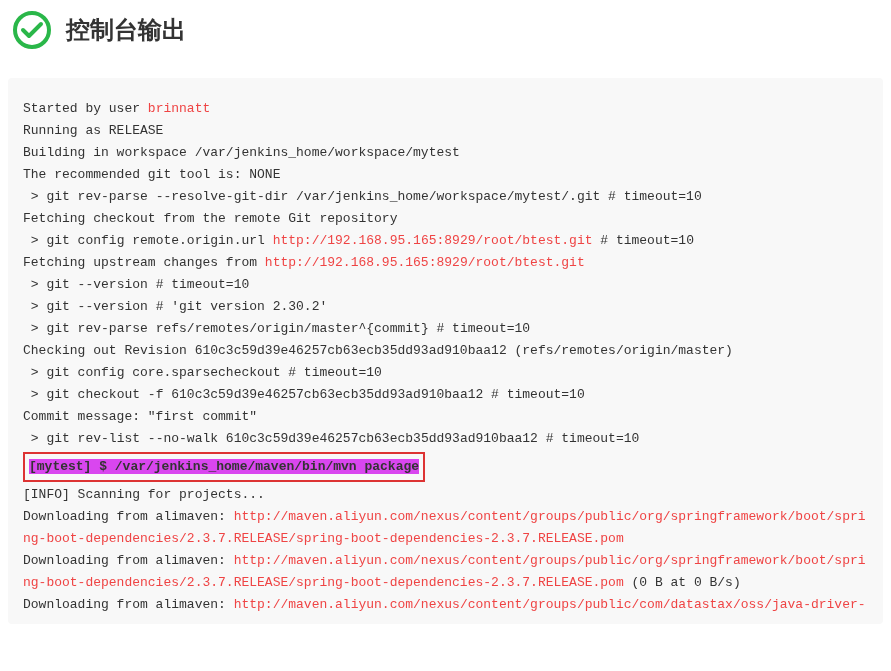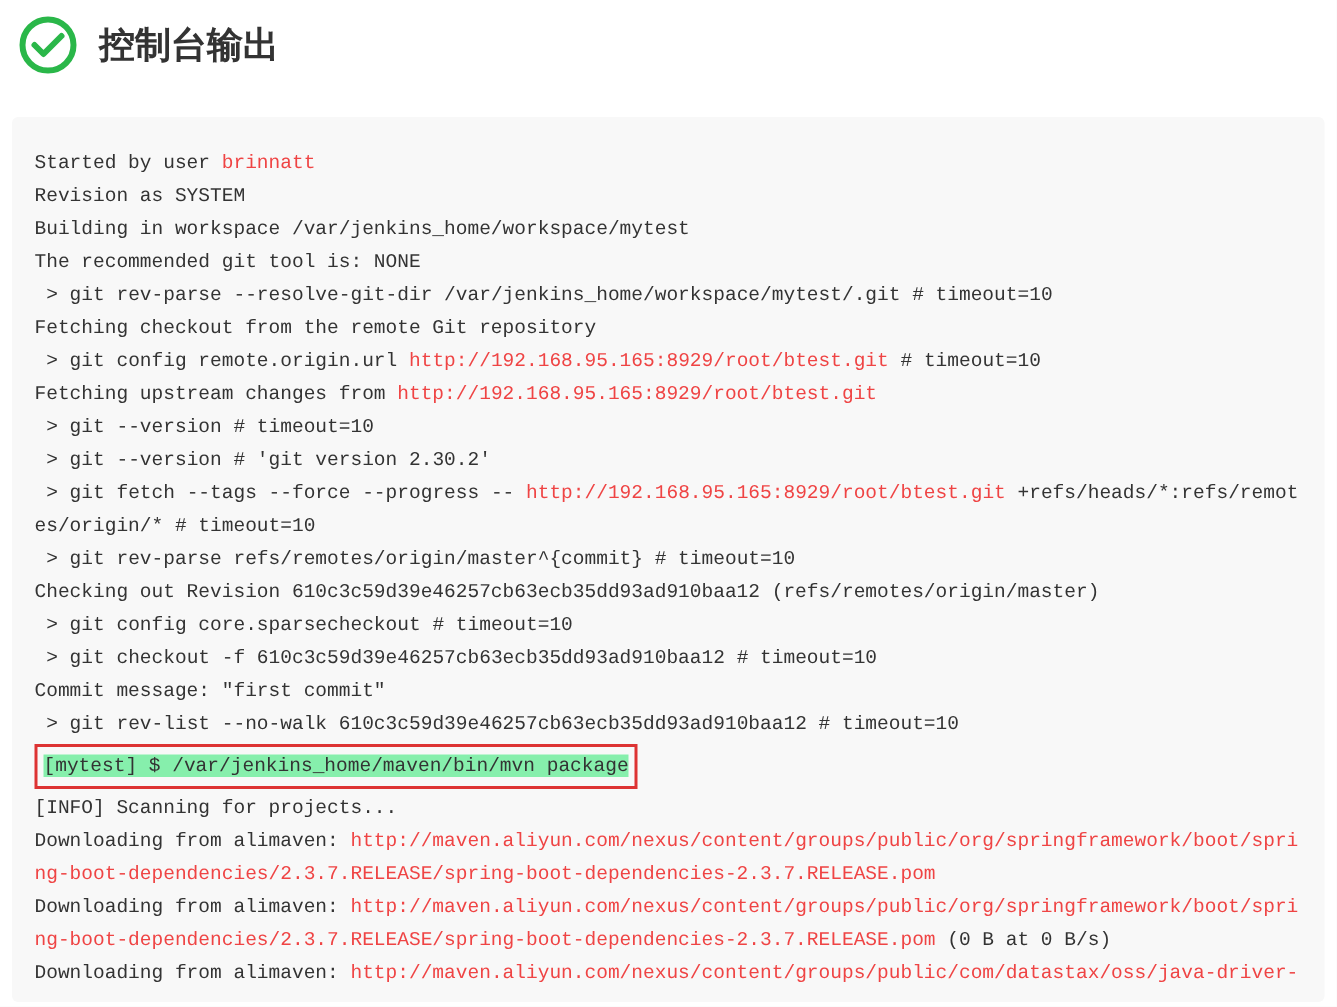--- a/index.html
+++ b/index.html
@@ -47,48 +47,48 @@
       color: #ef4444;
       text-decoration: none;
     }
     .highlighted-line {
       display: inline-block;
       border: 2px solid #dd3333;
       padding: 2px 4px;
       margin: 2px 0;
     }
     .highlighted-text {
-      background: #86efac;
+      background: #d946ef;
+      font-weight: bold;
     }
   </style>
 </head>
 <body>
 
 <div class="header">
   <span class="check-icon">
     <svg viewBox="0 0 40 40" width="40" height="40">
       <circle cx="20" cy="20" r="17" fill="none" stroke="#2ab749" stroke-width="4"></circle>
       <path d="M 11 20 L 17 26 L 29 14" fill="none" stroke="#2ab749" stroke-width="4" stroke-linecap="round" stroke-linejoin="round"></path>
     </svg>
   </span>
   <h1 class="title">控制台输出</h1>
 </div>
 
 <div class="console-output">
   <div class="console-line"><span>Started by user </span><a class="console-link">brinnatt</a></div>
-  <div class="console-line">Revision as SYSTEM</div>
+  <div class="console-line">Running as RELEASE</div>
   <div class="console-line">Building in workspace /var/jenkins_home/workspace/mytest</div>
   <div class="console-line">The recommended git tool is: NONE</div>
   <div class="console-line"> &gt; git rev-parse --resolve-git-dir /var/jenkins_home/workspace/mytest/.git # timeout=10</div>
   <div class="console-line">Fetching checkout from the remote Git repository</div>
   <div class="console-line"><span> &gt; git config remote.origin.url </span><a class="console-link">http://192.168.95.165:8929/root/btest.git</a><span> # timeout=10</span></div>
   <div class="console-line"><span>Fetching upstream changes from </span><a class="console-link">http://192.168.95.165:8929/root/btest.git</a></div>
   <div class="console-line"> &gt; git --version # timeout=10</div>
   <div class="console-line"> &gt; git --version # 'git version 2.30.2'</div>
-  <div class="console-line"><span> &gt; git fetch --tags --force --progress -- </span><a class="console-link">http://192.168.95.165:8929/root/btest.git</a><span> +refs/heads/*:refs/remotes/origin/* # timeout=10</span></div>
   <div class="console-line"> &gt; git rev-parse refs/remotes/origin/master^{commit} # timeout=10</div>
   <div class="console-line">Checking out Revision 610c3c59d39e46257cb63ecb35dd93ad910baa12 (refs/remotes/origin/master)</div>
   <div class="console-line"> &gt; git config core.sparsecheckout # timeout=10</div>
   <div class="console-line"> &gt; git checkout -f 610c3c59d39e46257cb63ecb35dd93ad910baa12 # timeout=10</div>
   <div class="console-line">Commit message: "first commit"</div>
   <div class="console-line"> &gt; git rev-list --no-walk 610c3c59d39e46257cb63ecb35dd93ad910baa12 # timeout=10</div>
   <div class="console-line"><span class="highlighted-line"><span class="highlighted-text">[mytest] $ /var/jenkins_home/maven/bin/mvn package</span></span></div>
   <div class="console-line">[INFO] Scanning for projects...</div>
   <div class="console-line"><span>Downloading from alimaven: </span><a class="console-link">http://maven.aliyun.com/nexus/content/groups/public/org/springframework/boot/spring-boot-dependencies/2.3.7.RELEASE/spring-boot-dependencies-2.3.7.RELEASE.pom</a></div>
   <div class="console-line"><span>Downloading from alimaven: </span><a class="console-link">http://maven.aliyun.com/nexus/content/groups/public/org/springframework/boot/spring-boot-dependencies/2.3.7.RELEASE/spring-boot-dependencies-2.3.7.RELEASE.pom</a><span> (0 B at 0 B/s)</span></div>

